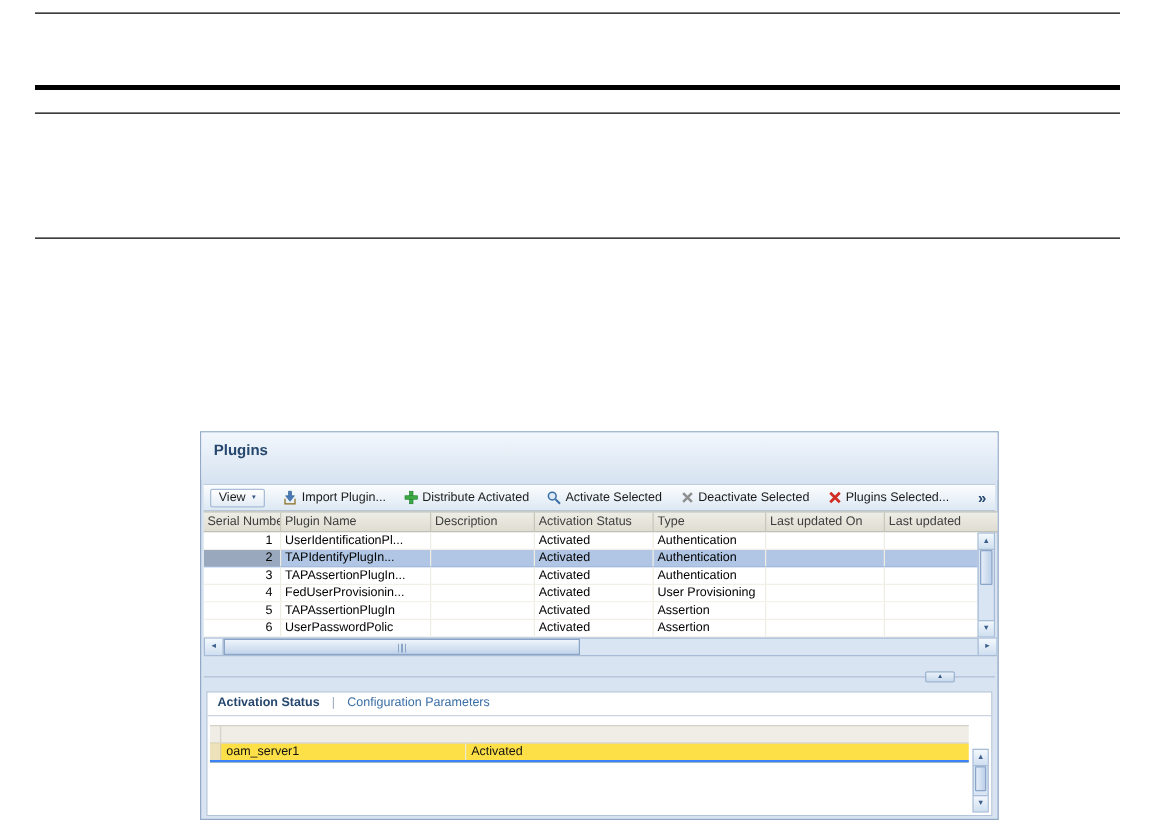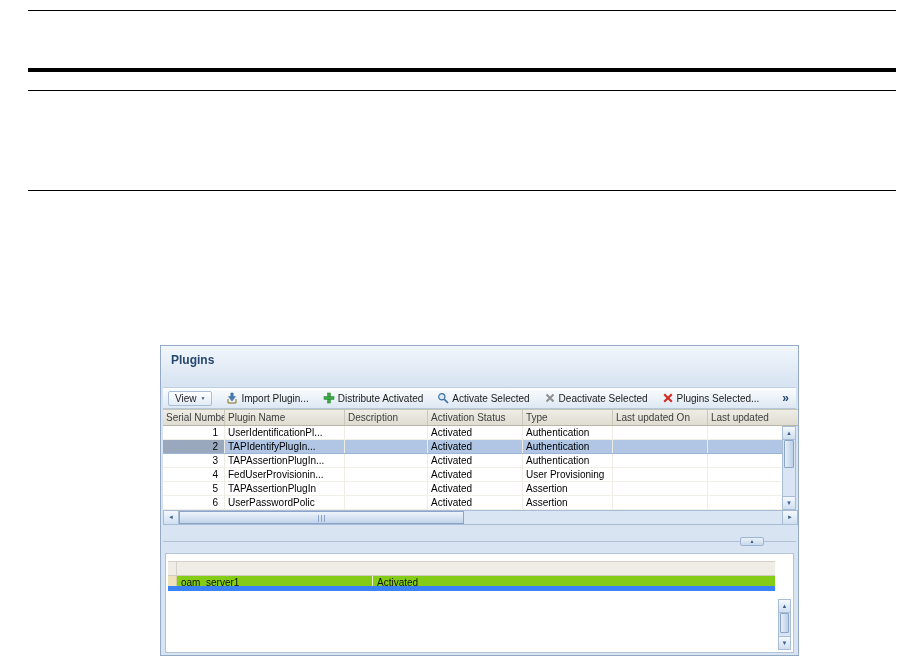--- a/index.html
+++ b/index.html
@@ -84,22 +84,22 @@
   .tab.active{color:#26476e;font-weight:bold;}
   .tab.inactive{color:#3a6ea5;}
   .tab-sep{color:#9aa7b8;margin:0 7px;}
   .dtable{margin:7px 18px 0 2px;}
   .dthead{display:flex;height:15px;line-height:14px;box-sizing:border-box;background:#efede6;
          border-top:1px solid #d4d2c6;border-bottom:1px solid #cfcdc0;font-size:10px;color:#3d3d3d;}
   .dth,.dtd{box-sizing:border-box;white-space:nowrap;overflow:hidden;}
   .gutterc{width:9px;flex:none;border-right:1px solid #d4d2c6;}
   .dc1{width:196px;flex:none;padding:0 4px;border-right:1px solid #d4d2c6;}
   .dc2{flex:1;padding:0 4px;}
-  .dtrow{display:flex;height:15px;line-height:14px;box-sizing:border-box;background:#84cc16;
-         border-bottom:5px solid #3b82f6;font-size:10px;color:#111;}
+  .dtrow{display:flex;height:15px;line-height:14px;box-sizing:border-box;background:#fde047;
+         border-bottom:2px solid #3b82f6;font-size:10px;color:#111;}
   .dtrow .gutterc{background:#eee2bb;border-right:1px solid #d8cba0;}
   .dtrow .dc1{border-right:1px solid #efe8d0;}
   .dvscroll{position:absolute;top:45px;right:2px;bottom:2px;width:13px;box-sizing:border-box;
          background:#d9e5f3;border:1px solid #a8bcd6;}
   .dvscroll .vs-thumb{height:18px;}
 </style>
 </head>
 <body>
 
 <div class="page">
@@ -249,20 +249,25 @@
       <div class="hs-thumb">
         <span class="grip"></span>
       </div>
       <div class="hs-btn right">►</div>
     </div>
 
     <div class="divider"></div>
     <div class="collapse-btn">▲</div>
 
     <div class="details">
+      <div class="tabs">
+        <span class="tab active">Activation Status</span>
+        <span class="tab-sep">|</span>
+        <span class="tab inactive">Configuration Parameters</span>
+      </div>
 
       <div class="dtable">
         <div class="dthead">
           <div class="dth gutterc"></div>
         </div>
         <div class="dtrow">
           <div class="dtd gutterc"></div>
           <div class="dtd dc1">oam_server1</div>
           <div class="dtd dc2">Activated</div>
         </div>

